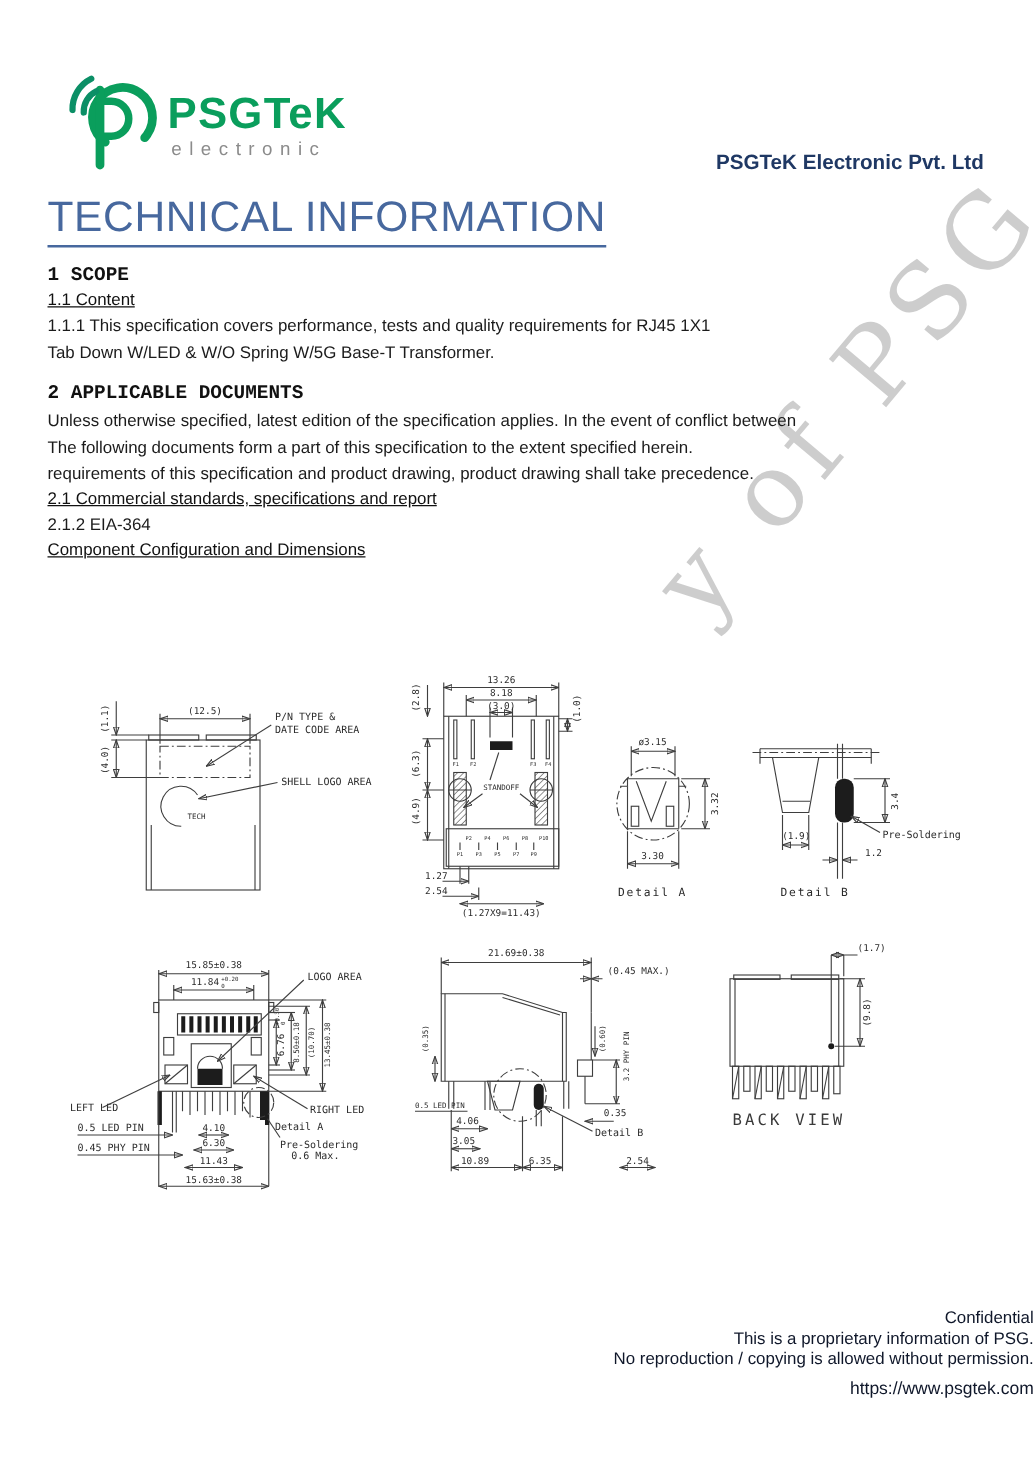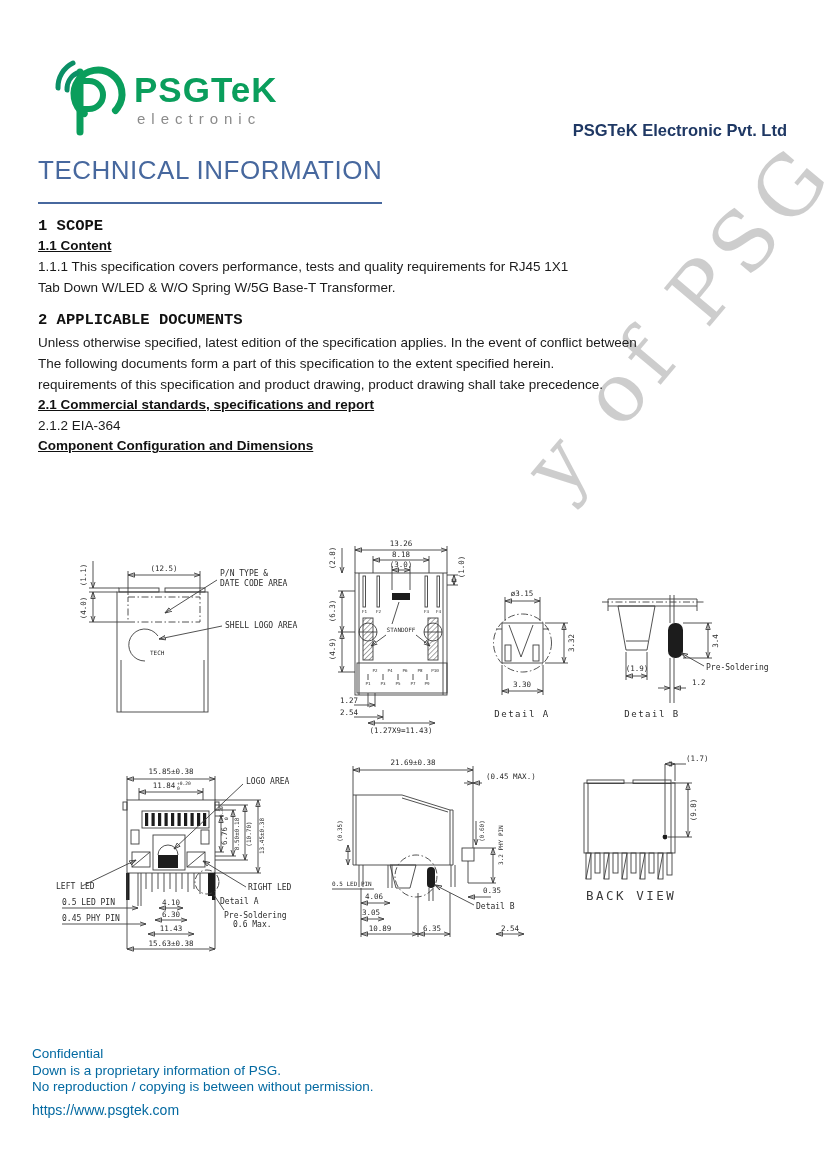--- a/index.html
+++ b/index.html
@@ -9,41 +9,41 @@
   .logo{position:absolute;left:50px;top:48px;}
   .logo-brand-text{font-family:"Liberation Sans",sans-serif;font-weight:bold;font-size:35px;letter-spacing:1px;fill:#0a9e5c;}
   .logo-sub-text{font-family:"Liberation Sans",sans-serif;font-size:15px;letter-spacing:6px;fill:#8b8b8b;}
   .company{position:absolute;top:121px;right:40px;font-size:16.5px;font-weight:bold;color:#1f3864;padding-left:17px;}
   
   .watermark{position:absolute;left:505px;top:452px;transform:rotate(-50deg);transform-origin:0 0;
              font-family:"DejaVu Serif",serif;font-size:82px;letter-spacing:9px;white-space:nowrap;
              color:rgba(90,90,90,0.30);z-index:1;}
   
   .content{position:absolute;left:38px;top:155px;right:36px;z-index:2;}
-  .doc-title{display:inline-block;font-size:26px;font-weight:400;color:#47689e;letter-spacing:.5px;
-             border-bottom:2px solid #47689e;padding-bottom:16px;margin:0;}
+  .doc-title{display:inline-block;font-size:34px;font-weight:400;color:#47689e;letter-spacing:.5px;
+             border-bottom:2px solid #47689e;padding-bottom:2px;margin:0;}
   .h-sec{font-size:15.5px;font-weight:bold;margin:13px 0 3px 0;color:#111;font-family:Liberation Mono, monospace;}
   .h-sec.sp{}
-  .h-sub{font-size:13.5px;font-weight:bold;text-decoration:underline;margin:2px 0 3px 0;color:#111;}
+  .h-sub{font-size:13.5px;font-weight:normal;text-decoration:underline;margin:2px 0 3px 0;color:#111;}
   .body-line{font-size:13.5px;line-height:21px;}
   
   .drawings{position:absolute;left:0;top:528px;width:827px;height:492px;z-index:2;}
   .dwg{position:absolute;}
   .dwg line,.dwg path,.dwg rect,.dwg circle,.dwg polyline,.dwg polygon{stroke:#3e3e3e;stroke-width:.9;fill:none;}
   .dwg .fill{fill:#1c1c1c;stroke:none;}
   .dwg .dd{stroke-dasharray:7 2.5 1.5 2.5;}
   .dwg text{stroke:none;fill:#2b2b2b;font-family:"DejaVu Sans Mono",monospace;font-size:7.5px;}
   .dwg text.t6{font-size:6px;}
   .dwg text.t5{font-size:4.6px;}
   .dwg text.t4{font-size:4.2px;}
   .dwg text.t8{font-size:8px;}
   .dwg text.cap{font-size:9px;letter-spacing:1.5px;}
   .dwg text.bv{font-size:12.5px;letter-spacing:2.5px;fill:#3a3a3a;}
   
-  .footer{position:absolute;top:1046px;left:0;right:0;text-align:left;color:#0369a1;z-index:2;margin-left:32px;}
+  .footer{position:absolute;top:1046px;left:0;right:0;text-align:right;color:#0f172a;z-index:2;}
   .footer .fl{font-size:13.5px;line-height:16.5px;}
   .footer .furl{font-size:14px;margin-top:6px;}
 </style>
 </head>
 <body>
 
 <div class="page">
 
   <div class="logo">
     <svg width="230" height="90" viewBox="0 0 230 90">
@@ -489,18 +489,18 @@
         <line x1="85" y1="89" x2="109" y2="89"></line>
       <line x1="105" y1="35" x2="105" y2="89" marker-start="url(#ar7)" marker-end="url(#ar7)"></line>
       <text transform="translate(113,62) rotate(-90)" text-anchor="middle">(9.8)</text>
       <text x="3" y="152" class="bv">BACK VIEW</text>
     </svg>
 
   </div>
 
   <div class="footer">
     <div class="fl">Confidential</div>
-    <div class="fl">Down is a proprietary information of PSG.</div>
-    <div class="fl">No reproduction / copying is between without permission.</div>
+    <div class="fl">This is a proprietary information of PSG.</div>
+    <div class="fl">No reproduction / copying is allowed without permission.</div>
     <div class="furl">https://www.psgtek.com</div>
   </div>
 
 </div>
 
 </body></html>

